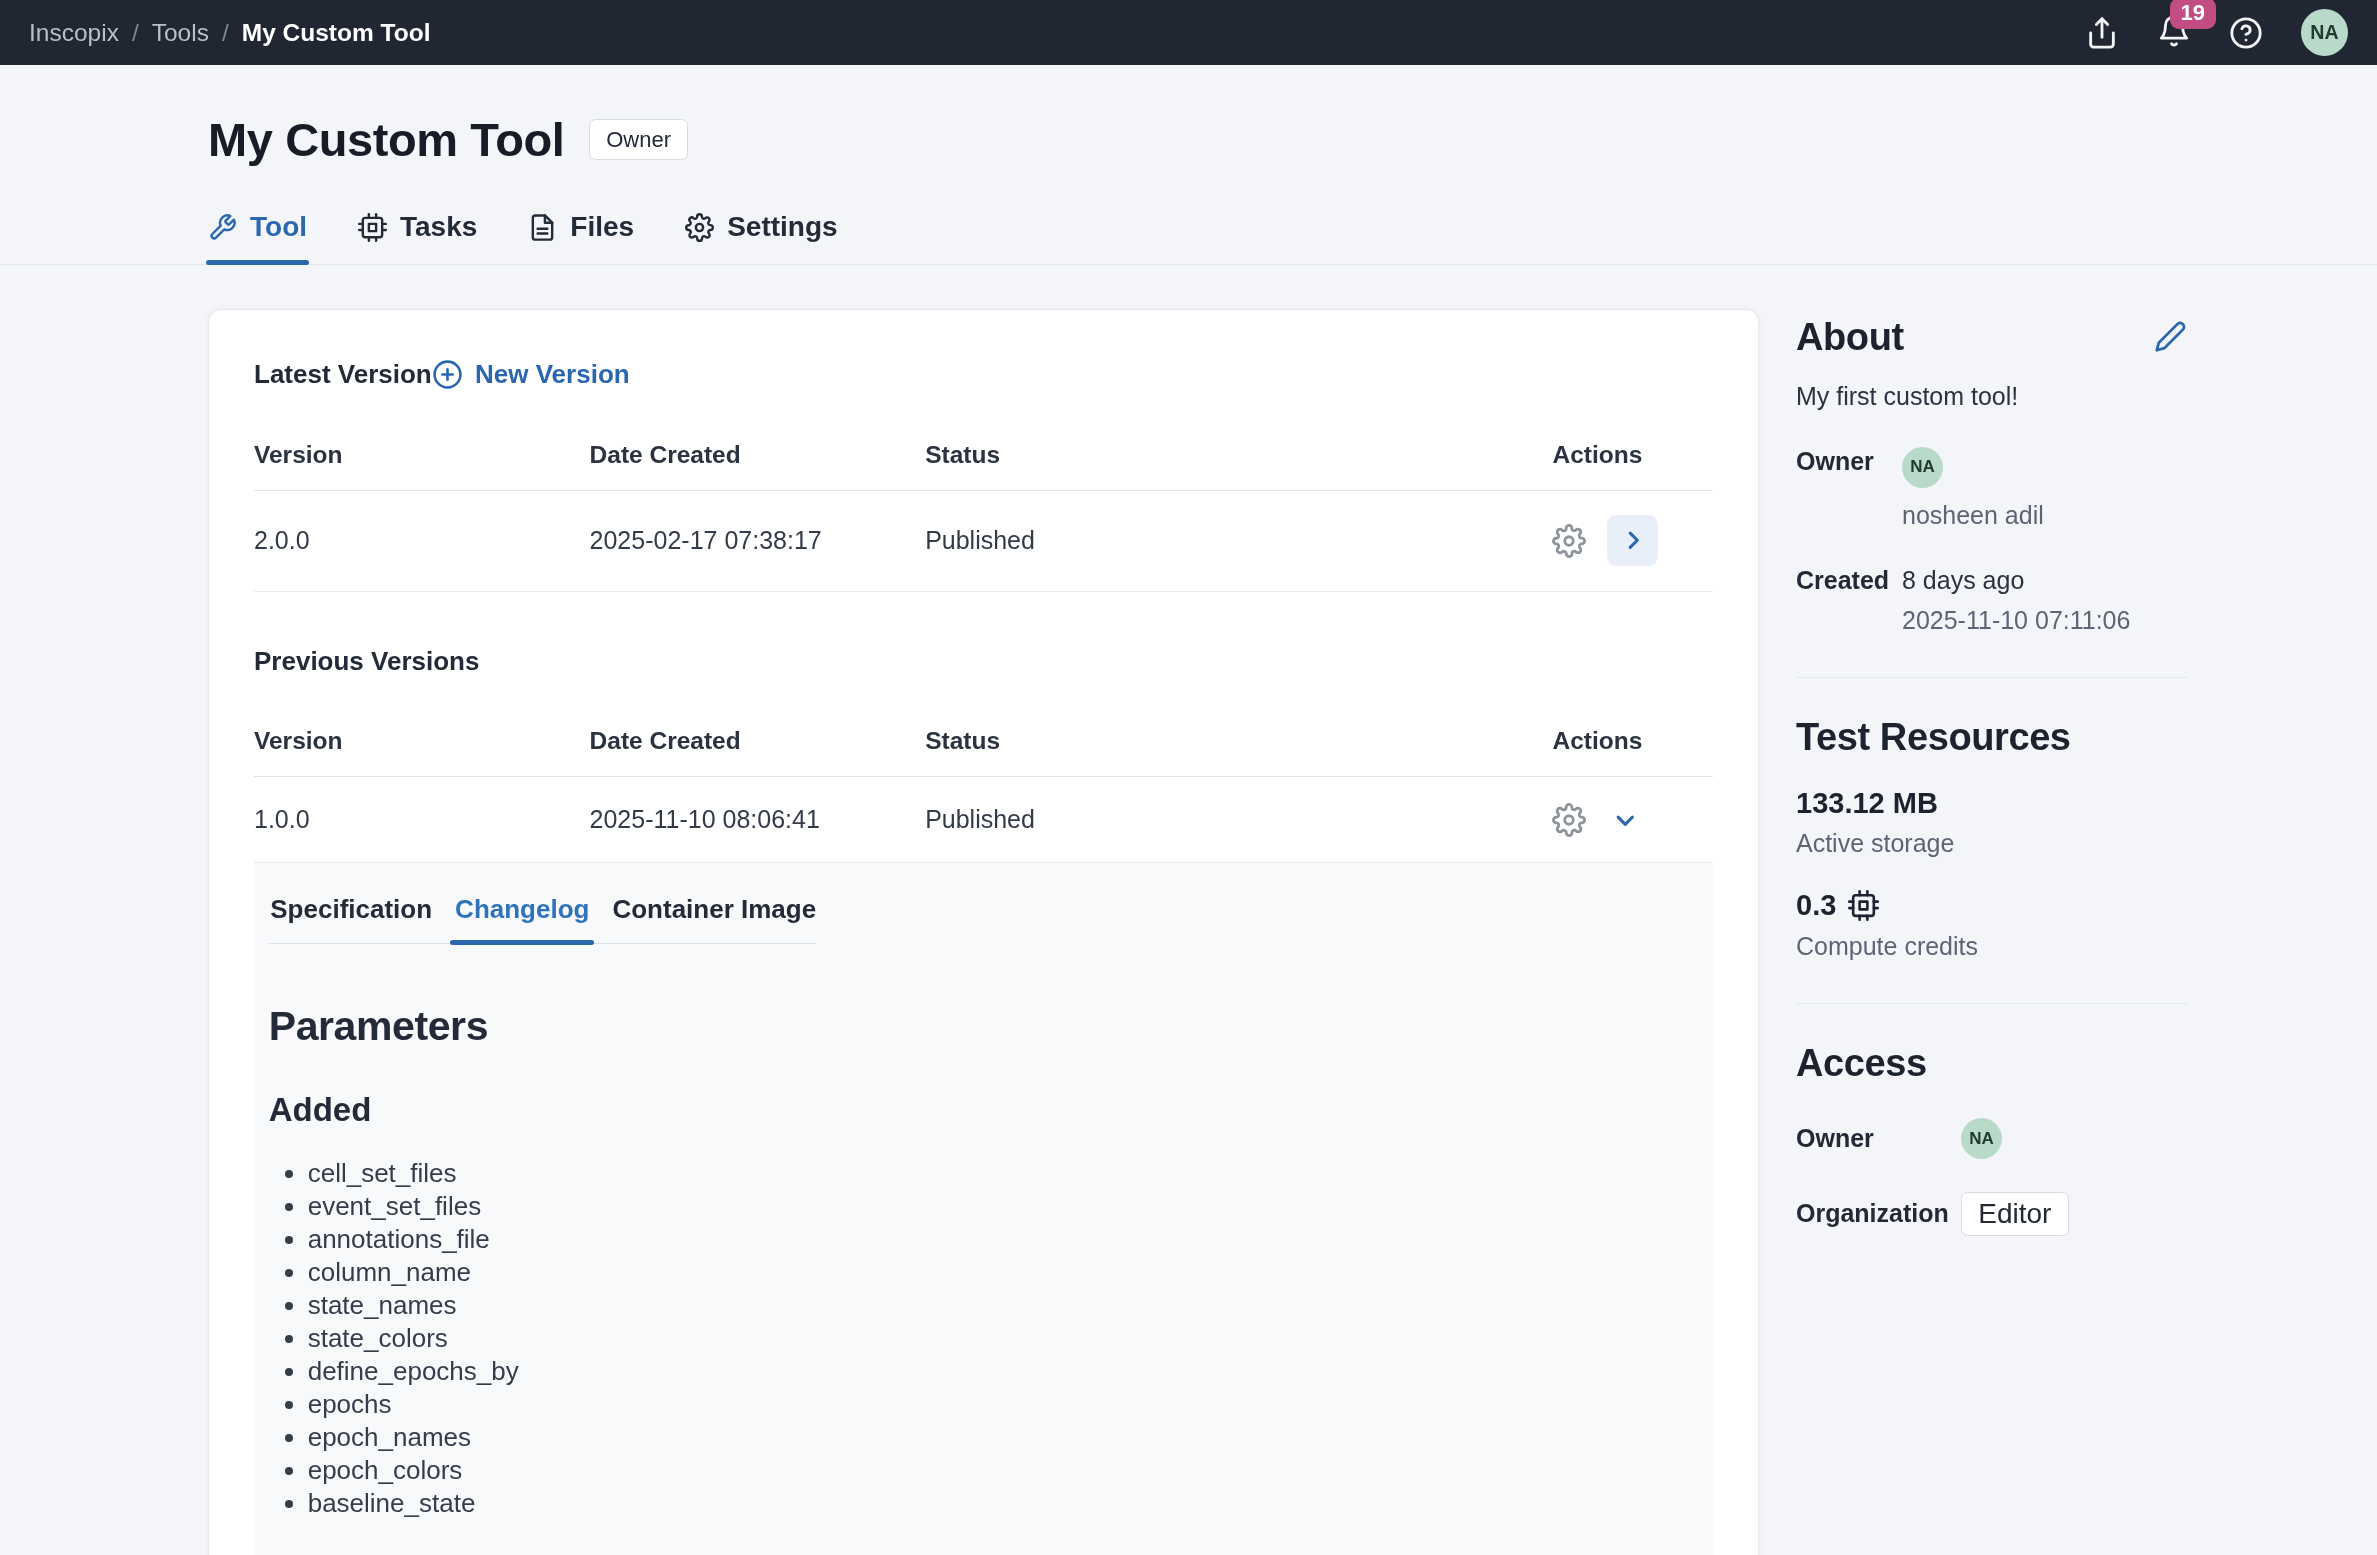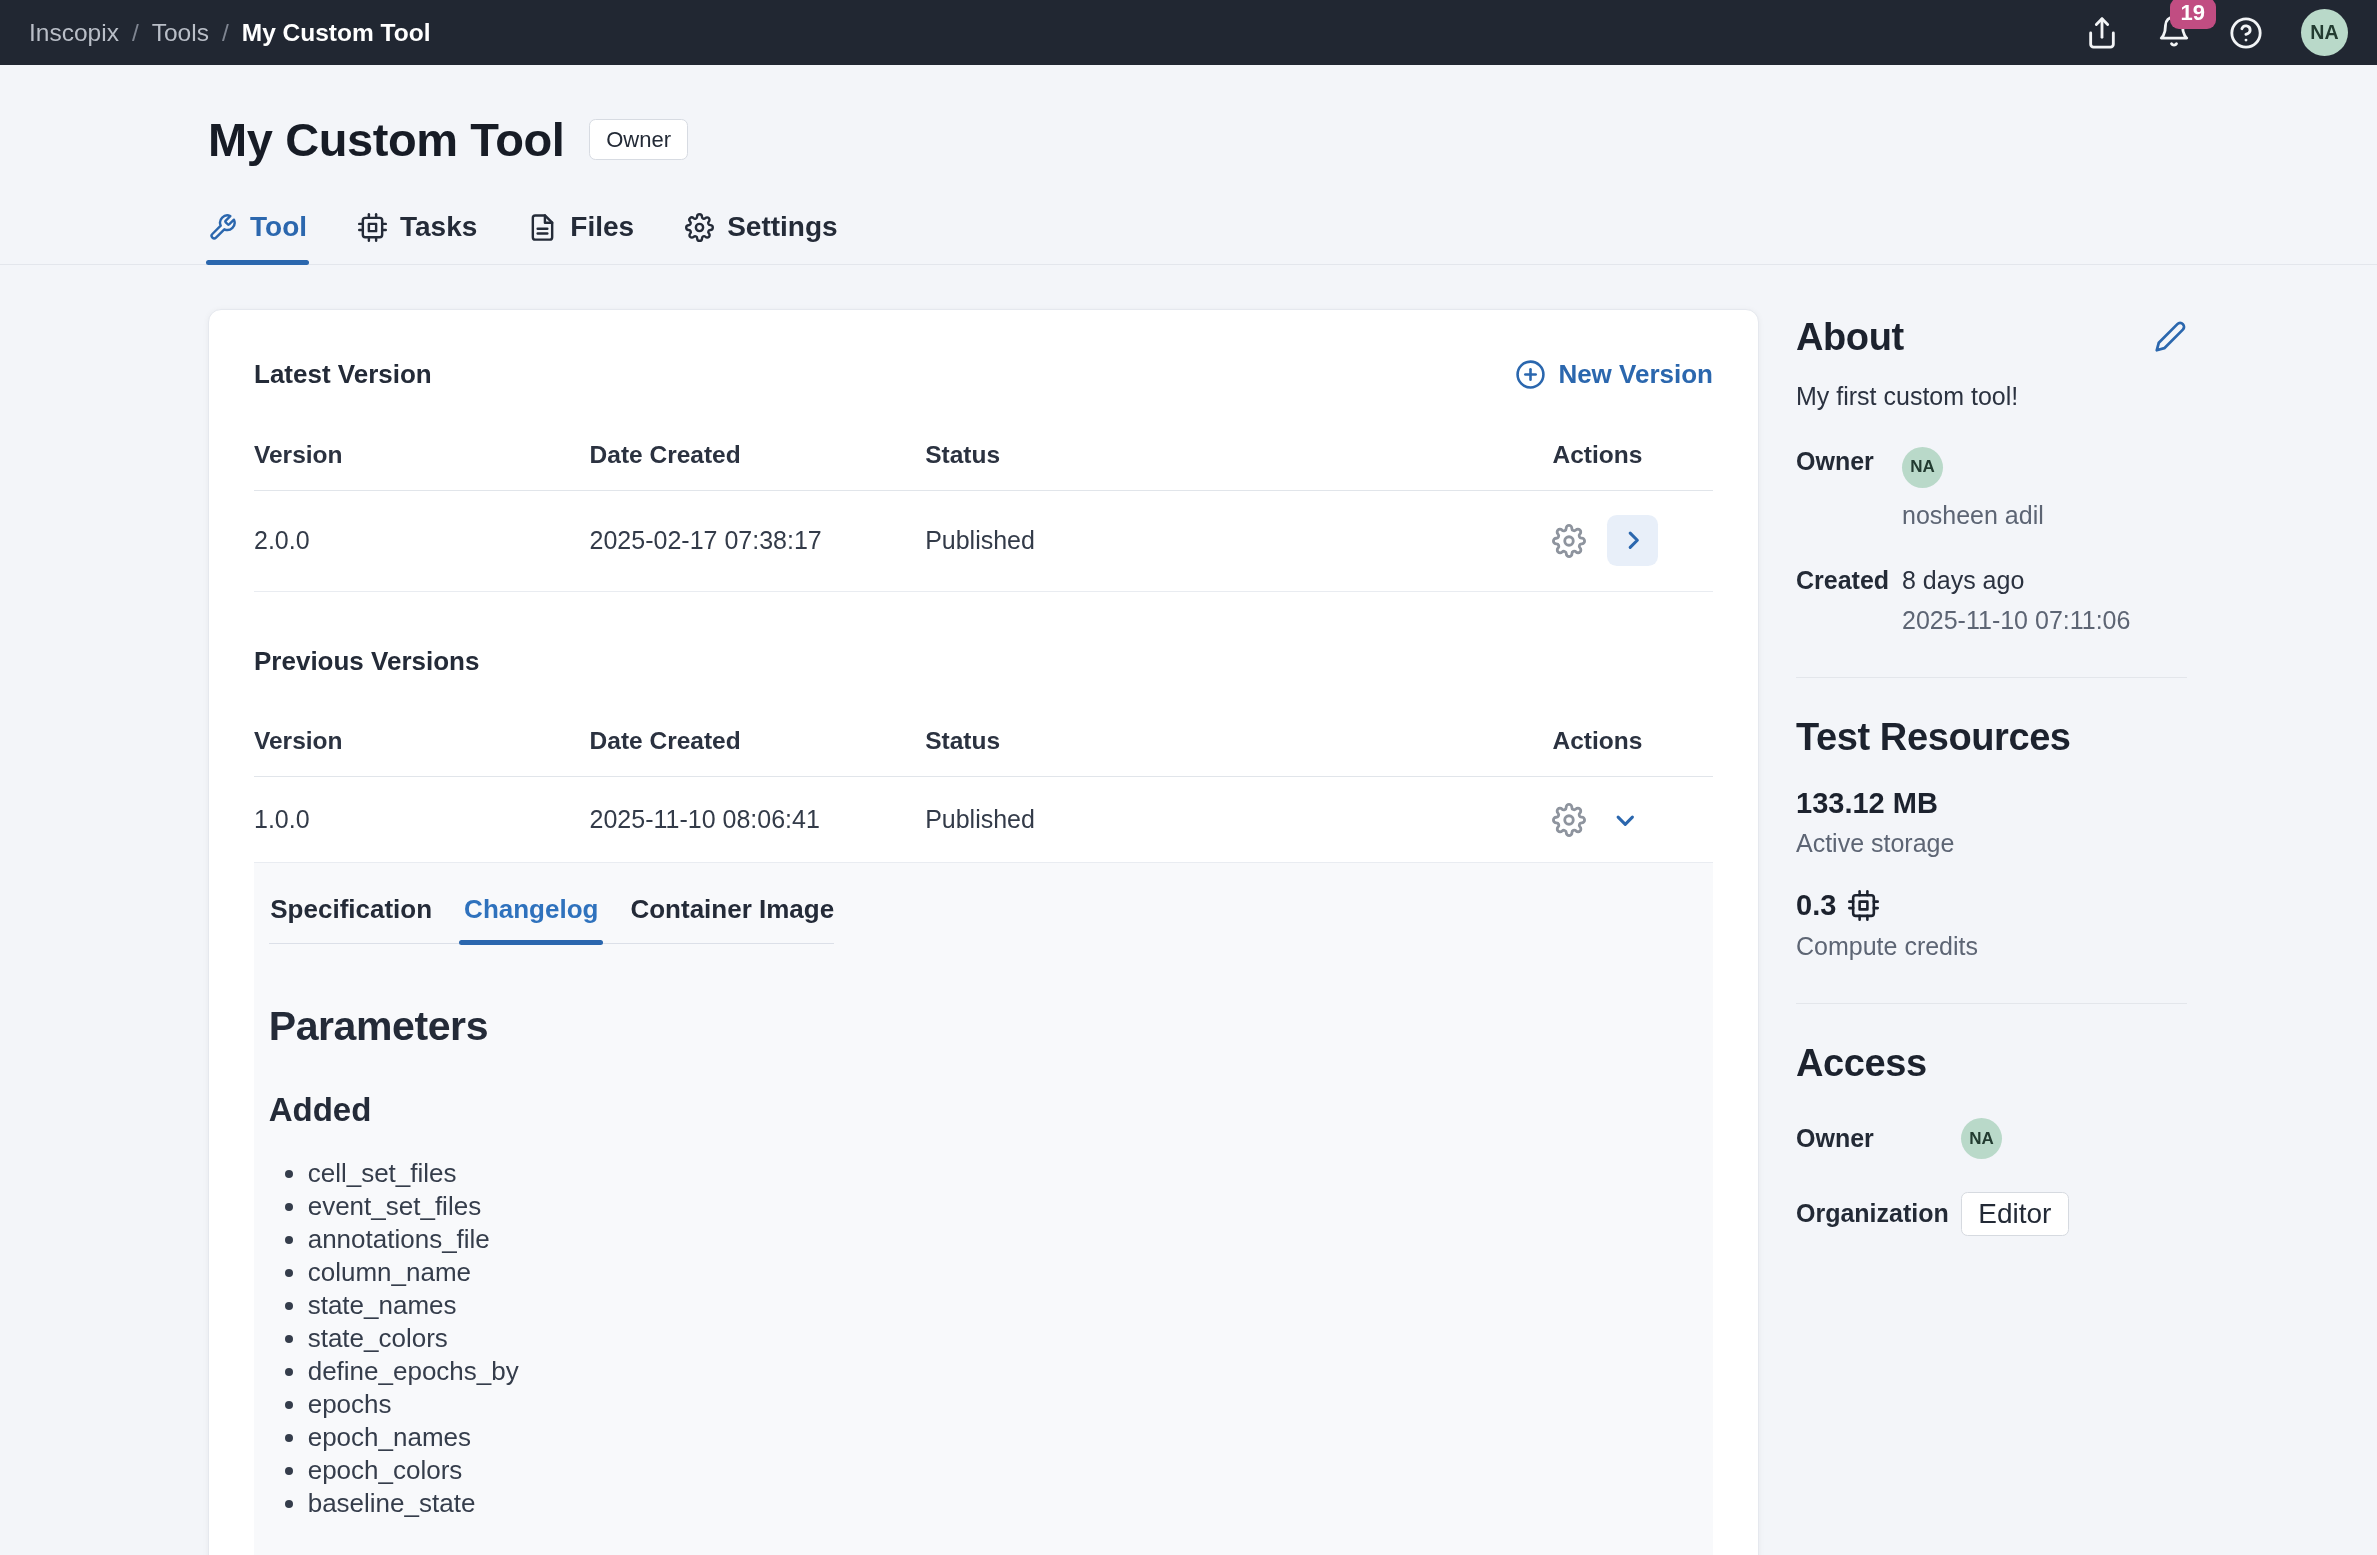--- a/index.html
+++ b/index.html
@@ -32,41 +32,41 @@
   .nav-tab svg { width:29px; height:29px; stroke:currentColor; fill:none; stroke-width:2; stroke-linecap:round; stroke-linejoin:round; }
   .nav-tab.active { color:#2b67ae; }
   .nav-tab.active::after { content:""; position:absolute; left:-1.6px; right:-1.6px; bottom:-0.8px; height:4.9px;
     background:#2b67ae; border-radius:3.3px; }
 
   
   .content { display:flex; align-items:flex-start; gap:37px; padding:44px 190px 0 208px; }
   .card { flex:1; background:#fff; border:0.8px solid #e5e8ee; border-radius:13px;
     box-shadow:0 1.6px 6.5px rgba(23,28,38,.05); overflow:hidden; }
   .card-top { padding:49px 45px 0; }
-  .section-head { display:flex; align-items:center; justify-content:space-between; }
+  .section-head { display:flex; align-items:center; }
   .section-title { font-size:26px; font-weight:700; color:#242b38; }
   .new-version { display:flex; align-items:center; gap:12.3px; color:#2b67ae; font-size:26px; font-weight:600; cursor:pointer; }
   .new-version svg { width:31px; height:31px; stroke:#2b67ae; fill:none; stroke-width:2; stroke-linecap:round; }
 
   table.versions { width:100%; border-collapse:collapse; margin-top:36px; }
   table.versions th { text-align:left; font-size:24.5px; font-weight:700; color:#2b3240;
     padding:14.7px 0 21px; border-bottom:0.8px solid #e1e5ea; }
   table.versions td { font-size:25px; color:#333b49; padding:24.5px 0; border-bottom:0.8px solid #e9ecf1; vertical-align:middle; }
   .col-version { width:23%;margin-left:37px; } .col-date { width:23%; } .col-status { width:43%; } .col-actions { width:11%; }
   .actions-cell { display:flex; align-items:center; gap:21px; }
   .gear-btn { width:34px; height:34px; stroke:#8e949e; fill:none; stroke-width:2; stroke-linecap:round; stroke-linejoin:round; cursor:pointer; }
   .next-btn { width:51px; height:51px; border-radius:9.8px; background:#e8eff9; display:flex;
     align-items:center; justify-content:center; cursor:pointer; }
   .next-btn svg, .expand-btn svg { width:24.5px; height:24.5px; stroke:#2b67ae; fill:none; stroke-width:3; stroke-linecap:round; stroke-linejoin:round; }
   .expand-btn { width:36px; height:36px; display:flex; align-items:center; justify-content:center; cursor:pointer; }
   .prev-heading { margin-top:54px; }
 
   
   .expanded-panel { margin:0 45px; background:#f8f9fb; padding:31px 14.7px 98px; }
-  .detail-tabs { display:inline-flex; gap:32px; border-bottom:1.6px solid #dce0e8; padding-left:1.6px; }
+  .detail-tabs { display:inline-flex; gap:23px; border-bottom:1.6px solid #dce0e8; padding-left:1.6px; }
   .detail-tab { font-size:26px; font-weight:700; color:#242b38; padding-bottom:18px; position:relative; cursor:pointer; }
   .detail-tab.active { color:#2f72bd; }
   .detail-tab.active::after { content:""; position:absolute; left:-4.9px; right:-4.9px; bottom:-1.6px; height:4.9px;
     background:#2b67ae; border-radius:2.5px; }
   .changelog-text { margin-top:26px; font-size:26px; color:#2b3240; }
   .params-title { margin-top:59px; font-size:41px; font-weight:800; color:#242b38; letter-spacing:-0.4px; }
   .added-title { margin-top:41px; font-size:33px; font-weight:800; color:#242b38; }
   .param-list { margin-top:28px; padding-left:39px; }
   .param-list li { font-size:26px; color:#353d4b; line-height:33px; }
 

